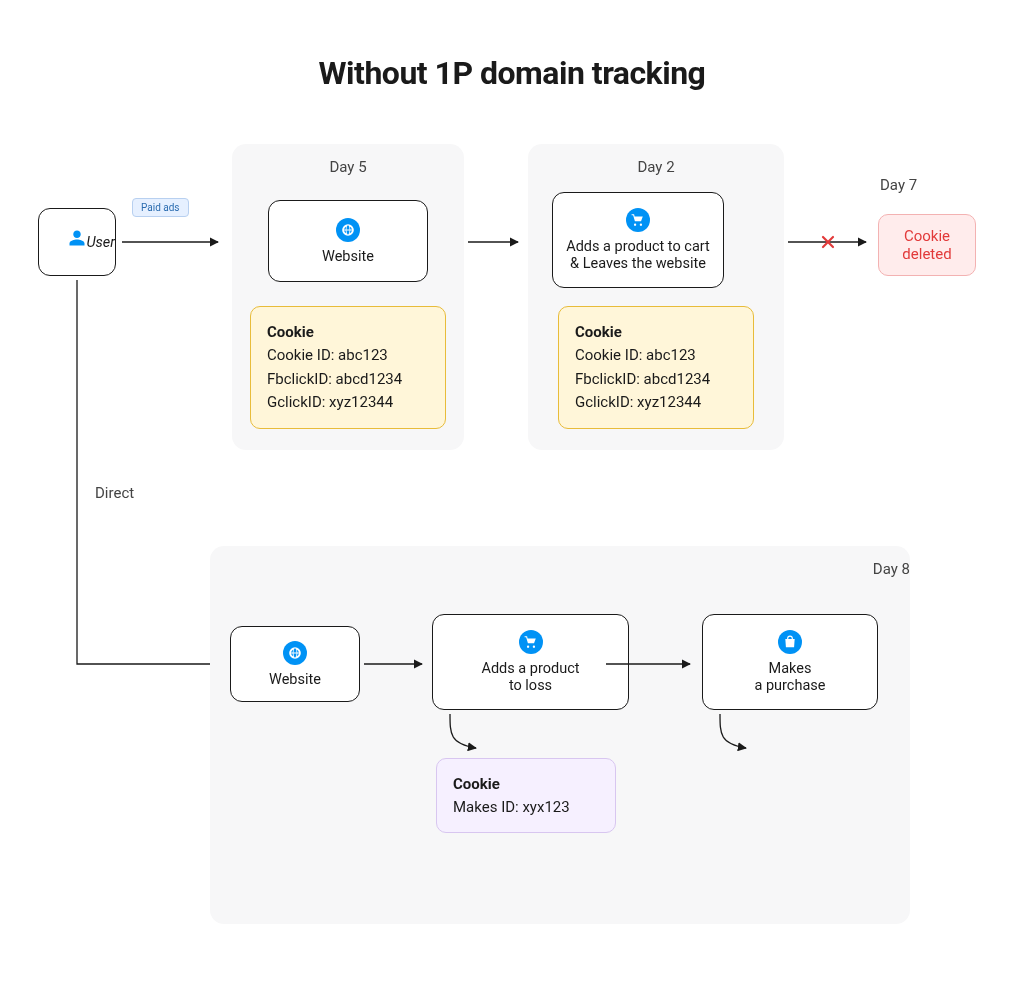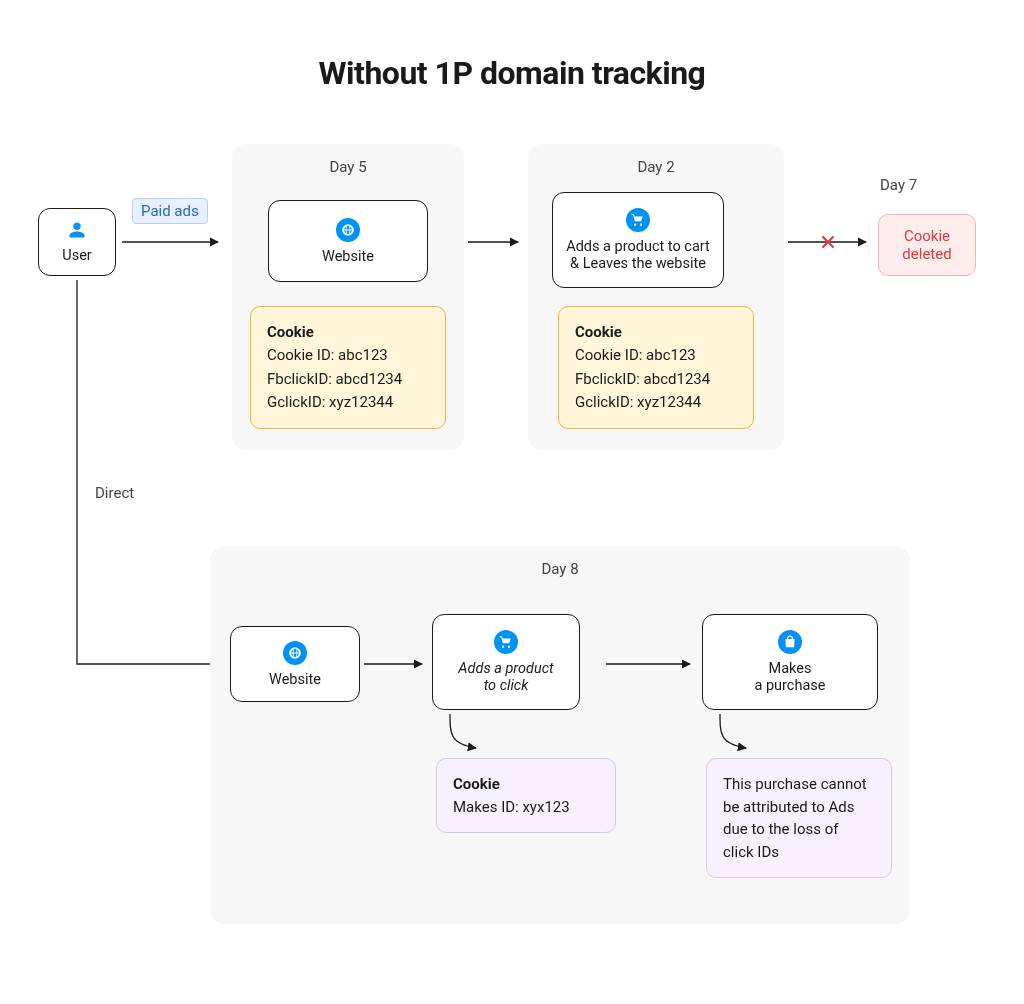--- a/index.html
+++ b/index.html
@@ -102,32 +102,33 @@
     padding:12px 14px;
     font-size:15px;
     color:var(--danger-text);
     text-align:center;
   }
   .badge{
     position:absolute;
     background:var(--badge-bg);
     border:1px solid var(--badge-border);
     color:var(--badge-text);
-    font-size:15px;
+    font-size:10px;
     padding:3px 8px;
     border-radius:4px;
   }
   
   .user-box{
     position:absolute;
     border:1.5px solid var(--border);
     border-radius:12px;
     background:#fff;
-    display:flex;flex-direction:column;align-items:center;justify-content:center;
+    display:flex;flex-direction:row;align-items:center;justify-content:flex-end;
     font-size:14.5px;
+    font-style:italic;
   }
   .user-icon{ color:var(--icon-blue); margin-bottom:4px;}
   .user-icon svg{width:18px;height:18px;fill:currentColor;}
   
   svg.conn{position:absolute;overflow:visible;pointer-events:none;}
 </style>
 </head>
 <body>
 
 <div class="page">
@@ -225,47 +226,47 @@
     <div>deleted</div>
   </div>
 
   
   <svg class="conn" style="left:60px;top:278px;width:180px;height:400px;">
     <path d="M17 2 L17 386 L162 386" fill="none" stroke="#1a1a1a" stroke-width="1.3" marker-end="url(#arrow)"></path>
   </svg>
 
   
   <div class="panel" style="left:210px;top:546px;width:700px;height:378px;">
-    <div class="label" style="left:0;right:0;top:14px;text-align:center;">Day 8</div>
+    <div class="label" style="left:0;right:0;top:14px;text-align:right;">Day 8</div>
   </div>
 
   
   <div class="card" style="left:230px;top:626px;width:130px;height:76px;">
     <span class="icon-circle">
       <svg viewBox="0 0 24 24">
           <path d="M12 2a10 10 0 100 20 10 10 0 000-20zm6.9 9H16c-.1-2-.6-3.8-1.3-5.2A8 8 0 0118.9 11zM12 4c.9 0 2.3 2.4 2.6 7H9.4C9.7 6.4 11.1 4 12 4zM9.3 5.8C8.6 7.2 8.1 9 8 11H5.1A8 8 0 019.3 5.8zM5.1 13H8c.1 2 .6 3.8 1.3 5.2A8 8 0 015.1 13zM12 20c-.9 0-2.3-2.4-2.6-7h5.2c-.3 4.6-1.7 7-2.6 7zm2.7-1.8c.7-1.4 1.2-3.2 1.3-5.2h2.9a8 8 0 01-4.2 5.2z"></path>
         </svg>
     </span>
     <span>Website</span>
   </div>
 
   
   <svg class="conn" style="left:362px;top:656px;width:70px;height:20px;">
     <line x1="2" y1="8" x2="60" y2="8" stroke="#1a1a1a" stroke-width="1.3" marker-end="url(#arrow)"></line>
   </svg>
 
   
-  <div class="card" style="left:432px;top:614px;width:148px;height:96px;font-style:italic;">
+  <div class="card" style="left:432px;top:614px;width:197px;height:96px;">
     <span class="icon-circle">
       <svg viewBox="0 0 24 24">
           <path d="M7 18a2 2 0 100 4 2 2 0 000-4zm10 0a2 2 0 100 4 2 2 0 000-4zM7.2 14h10l3-8H6.2L5.3 2H1v2h2.7l3 10z"></path>
         </svg>
     </span>
     <span>Adds a product</span>
-    <span>to click</span>
+    <span>to loss</span>
   </div>
 
   
   <svg class="conn" style="left:604px;top:656px;width:96px;height:20px;">
     <line x1="2" y1="8" x2="86" y2="8" stroke="#1a1a1a" stroke-width="1.3" marker-end="url(#arrow)"></line>
   </svg>
 
   
   <div class="card" style="left:702px;top:614px;width:176px;height:96px;">
     <span class="icon-circle">
@@ -287,20 +288,14 @@
     <div class="hdr">Cookie</div>
     <div>Makes ID: xyx123</div>
   </div>
 
   
   <svg class="conn" style="left:716px;top:712px;width:50px;height:50px;">
     <path d="M4 2 C4 22, 4 32, 30 36" fill="none" stroke="#1a1a1a" stroke-width="1.3" marker-end="url(#arrow)"></path>
   </svg>
 
   
-  <div class="note-box" style="left:706px;top:758px;width:186px;">
-    <div>This purchase cannot</div>
-    <div>be attributed to Ads</div>
-    <div>due to the loss of</div>
-    <div>click IDs</div>
-  </div>
 
 </div>
 
 </body></html>

